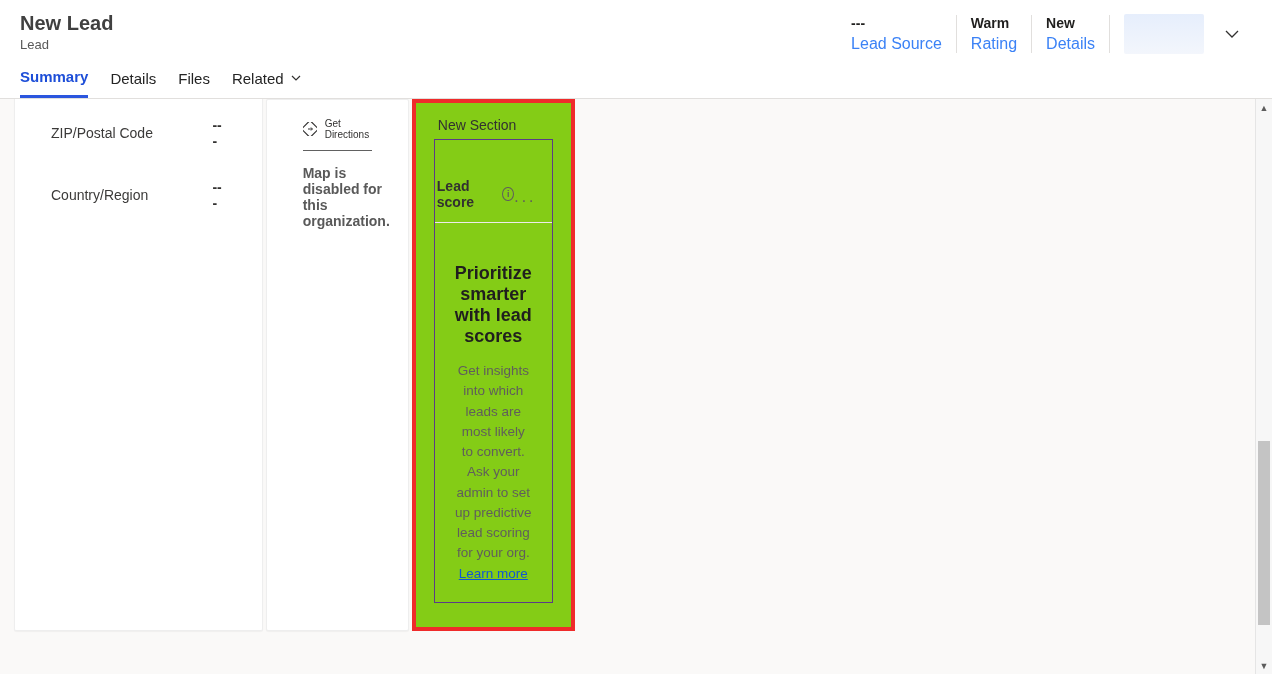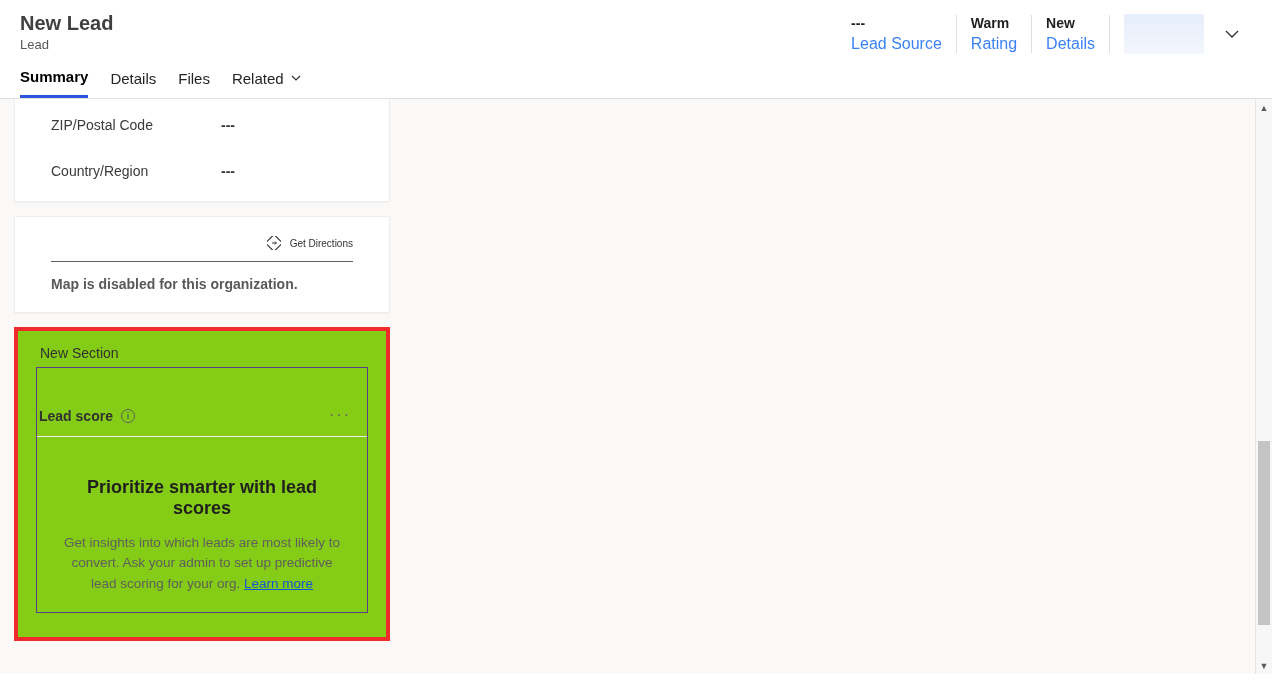--- a/index.html
+++ b/index.html
@@ -80,34 +80,34 @@
     color: #242424;
     padding-bottom: 10px;
     cursor: pointer;
     display: flex;
     align-items: center;
     gap: 6px;
   }
   .tab.active {
     font-weight: 600;
     border-bottom: 3px solid #2b56de;
-    color: #000000;
+    color: #1d4ed8;
   }
   .content-area {
     position: relative;
     background: #faf9f8;
     height: calc(694px - 119px);
     padding: 0 0 0 14px;
     overflow: hidden;
   }
   .left-col {
     width: 376px;
     display: flex;
-    flex-direction: column;
-    gap: 14px;
+    flex-direction: row;
+    gap: 3px;
   }
   .card {
     background: #ffffff;
     border: 1px solid #eee;
     border-radius: 2px;
     box-shadow: 0 0.5px 1px rgba(0,0,0,0.04);
   }
   .address-card {
     padding: 0 36px 22px 36px;
     margin-top: -12px; 

